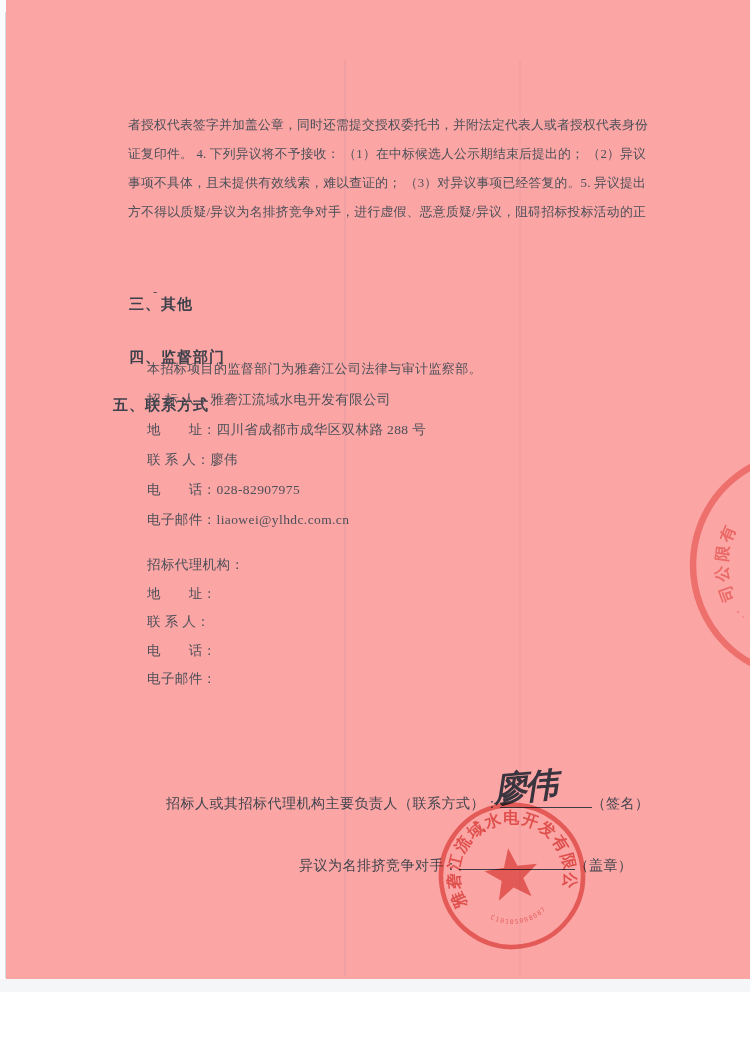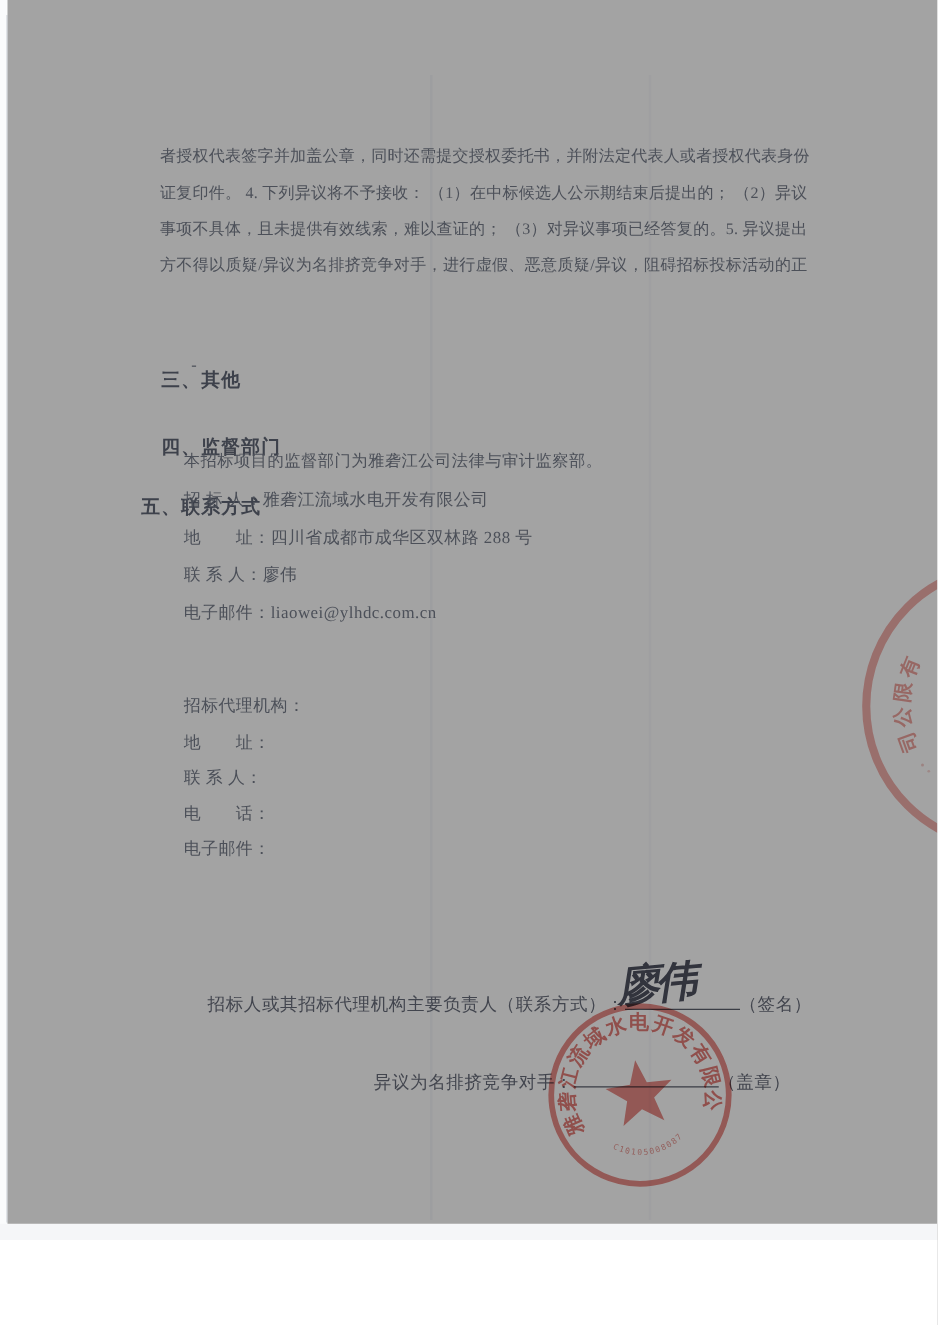--- a/index.html
+++ b/index.html
@@ -1,18 +1,18 @@
 <!DOCTYPE html>
 <html><head>
 <meta charset="utf-8">
 <style>
   html,body{margin:0;padding:0;background:#fff;}
   .page{
     position:relative;width:750px;height:992px;overflow:hidden;
-    background:#a3a3a3;
+    background:#fca5a5;
     font-family:"Liberation Serif","DejaVu Serif",serif;
     color:#4b4f59;
   }
   
   .edge-left-col{position:absolute;left:0;top:0;bottom:0;width:6px;background:#fafbfc;}
   .edge-left-line{position:absolute;left:5px;top:12px;bottom:14px;width:1px;background:rgba(140,150,165,.30);}
   .edge-bottom{position:absolute;left:0;right:0;bottom:0;height:13px;background:#f5f6f8;}
   .fold{position:absolute;top:60px;bottom:16px;width:2px;}
   .fold-1{left:344px;background:rgba(90,105,130,.07);}
   .fold-2{left:519px;background:rgba(90,105,130,.05);}
@@ -73,20 +73,21 @@
 
   <div class="h" style="left:129px;top:311px;">四、监督部门</div>
   <div class="body-line" style="left:147px;top:337px;margin-top:23px;">本招标项目的监督部门为雅砻江公司法律与审计监察部。</div>
 
   <div class="h" style="left:113px;top:359px;">五、联系方式</div>
 
   <div class="rows rows-tenderer" style="top:385px;">
     <div class="row"><span>招 标 人：</span><span>雅砻江流域水电开发有限公司</span></div>
     <div class="row"><span>地　　址：</span><span>四川省成都市成华区双林路 288 号</span></div>
     <div class="row"><span>联 系 人：</span><span>廖伟</span></div>
+    <div class="row"><span>电　　话：</span><span>028-82907975</span></div>
     <div class="row"><span>电子邮件：</span><span>liaowei@ylhdc.com.cn</span></div>
   </div>
 
   <div class="rows rows-agency" style="top:551px;">
     <div class="row"><span>招标代理机构：</span><span></span></div>
     <div class="row"><span>地　　址：</span><span></span></div>
     <div class="row"><span>联 系 人：</span><span></span></div>
     <div class="row"><span>电　　话：</span><span></span></div>
     <div class="row"><span>电子邮件：</span><span></span></div>
   </div>

